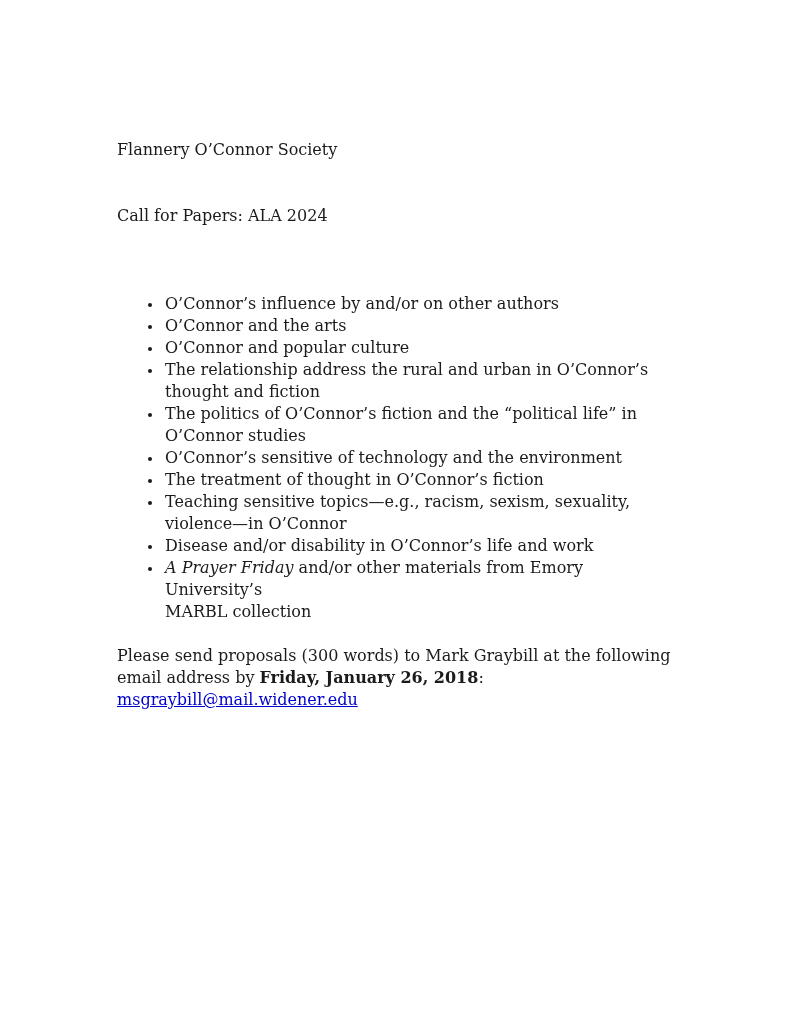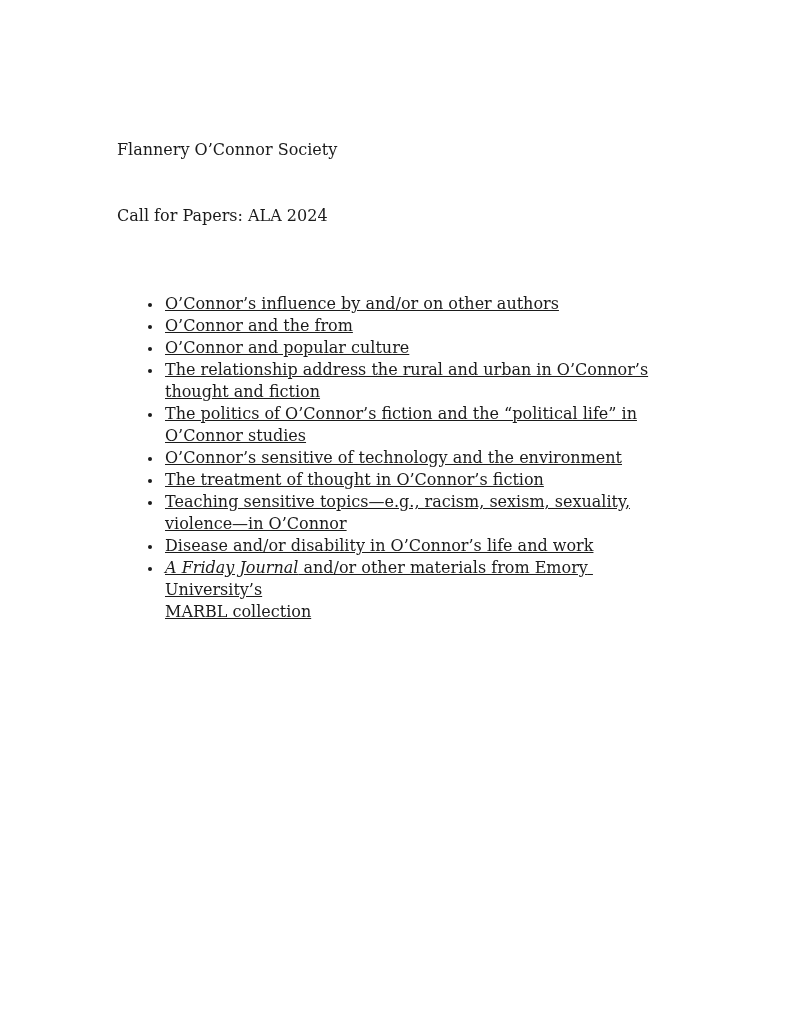--- a/index.html
+++ b/index.html
@@ -27,21 +27,20 @@
     margin: 0 0 22px 0;
     white-space: pre-wrap;
   }
   .header-line {
     white-space: pre-wrap;
   }
   ul.topics {
     margin: 0 0 22px 0;
     padding: 0 0 0 46px;
     list-style: disc;
-    text-decoration: underline;
   }
   ul.topics li {
     white-space: pre-wrap;
     padding-left: 2px;
   }
   ul.topics li::marker {
     font-size: 14px;
   }
   em {
     font-style: italic;
@@ -62,29 +61,31 @@
 
   <div class="block">
     <div class="header-line">Flannery O’Connor Society</div>
     <div class="header-line">Call for Papers: ALA 2024</div>
   </div>
 
 
 
   <ul class="topics">
     <li>O’Connor’s influence by and/or on other authors</li>
-    <li>O’Connor and the from</li>
+    <li>O’Connor and the arts</li>
     <li>O’Connor and popular culture</li>
     <li>The relationship address the rural and urban in O’Connor’s
 thought and fiction</li>
     <li>The politics of O’Connor’s fiction and the “political life” in
 O’Connor studies</li>
     <li>O’Connor’s sensitive of technology and the environment</li>
     <li>The treatment of thought in O’Connor’s fiction</li>
     <li>Teaching sensitive topics—e.g., racism, sexism, sexuality,
 violence—in O’Connor</li>
     <li>Disease and/or disability in O’Connor’s life and work</li>
-    <li><em>A Friday Journal</em><span> and/or other materials from Emory University’s
+    <li><em>A Prayer Friday</em><span> and/or other materials from Emory University’s
 MARBL collection</span></li>
   </ul>
 
+  <p class="block"><span>Please send proposals (300 words) to Mark Graybill at the following
+email address by </span><strong>Friday, January 26, 2018</strong><span>:</span><br><a class="email-link" href="#">msgraybill@mail.widener.edu</a></p>
 
 </div>
 
 </body></html>

